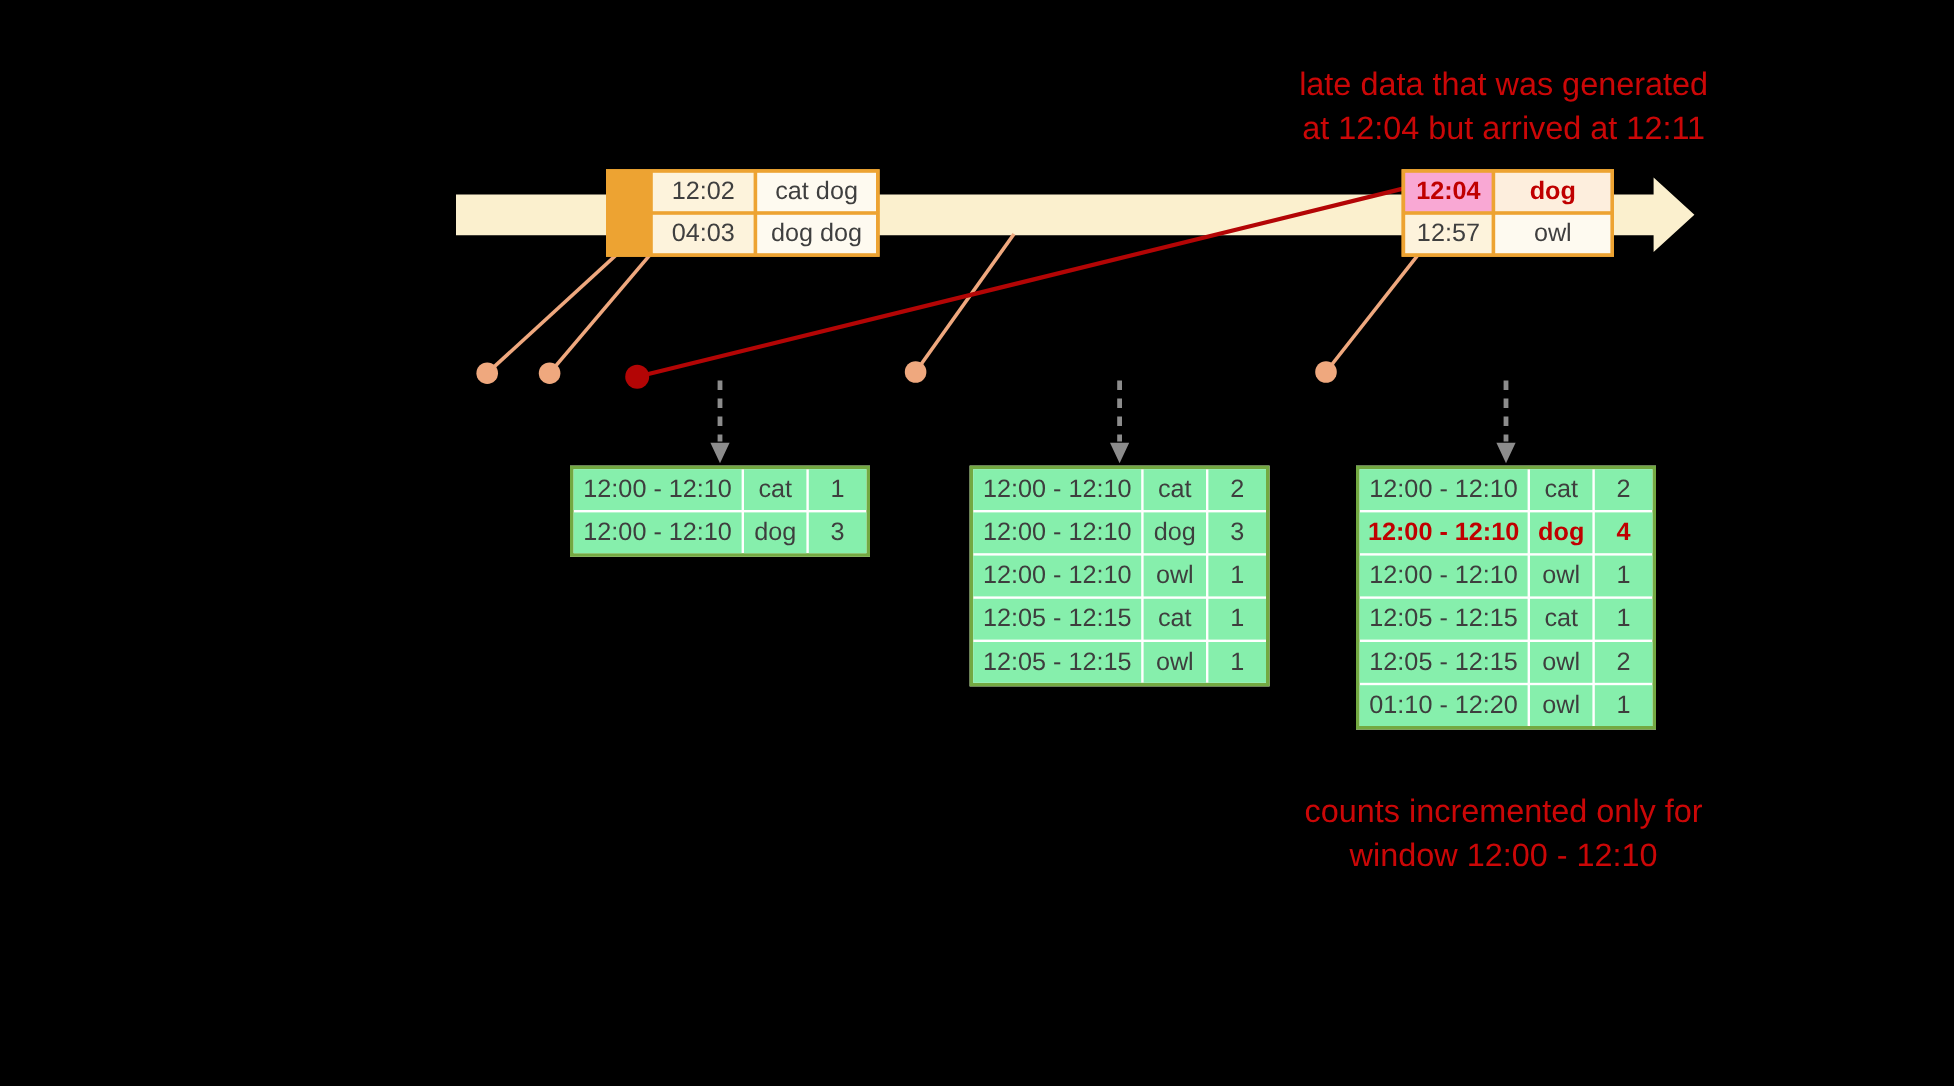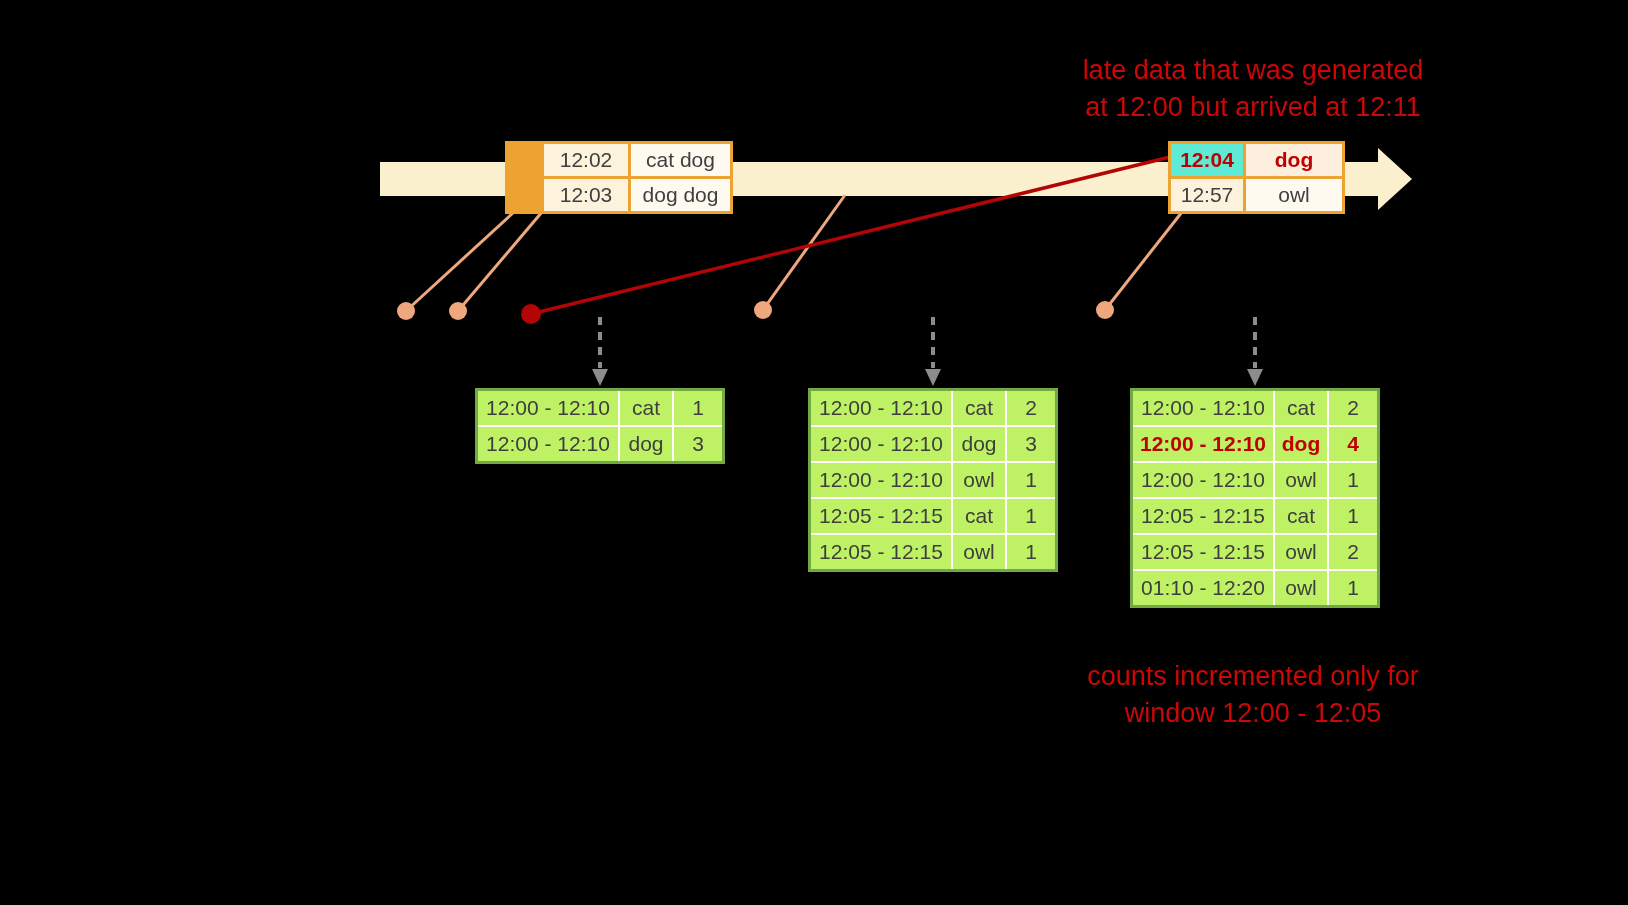--- a/index.html
+++ b/index.html
@@ -16,30 +16,30 @@
 
   .event-table {
     position: absolute; display: grid; gap: 3px;
     background: #eda332; border: 3px solid #eda332; grid-auto-rows: 32px;
   }
   .ecell {
     display: flex; align-items: center; justify-content: center;
     background: #fdf3dc; color: #3f3f3f; font-size: 21px;
   }
   .ecell.words { background: #fefaf0; }
-  .ecell.late { color: #c00000; font-weight: bold; background: #5eead4; }
+  .ecell.late { color: #c00000; font-weight: bold; background: #f9a8d4; }
   .ecell.late.words { background: #fdeedd; }
 
   .result-table {
     position: absolute; display: grid; grid-template-columns: 140px 52px 48px;
     gap: 2px; background: #ffffff; border: 3px solid #73a942; grid-auto-rows: 34px;
   }
   .rcell {
     display: flex; align-items: center; justify-content: center;
-    background: #bef264; color: #3e3e3e; font-size: 21px;
+    background: #86efac; color: #3e3e3e; font-size: 21px;
   }
   .rcell.hl { color: #c00000; font-weight: bold; }
 </style>
 </head>
 <body>
 
 <div style="position:absolute; inset:0;">
 
   <svg class="layer" width="1628" height="905" viewBox="0 0 1628 905">
 
@@ -61,27 +61,27 @@
     <line x1="600" y1="317" x2="600" y2="368" stroke="#8c8c8c" stroke-width="4" stroke-dasharray="8 7"></line>
     <polygon points="592,369 608,369 600,386" fill="#8c8c8c"></polygon>
     <line x1="933" y1="317" x2="933" y2="368" stroke="#8c8c8c" stroke-width="4" stroke-dasharray="8 7"></line>
     <polygon points="925,369 941,369 933,386" fill="#8c8c8c"></polygon>
     <line x1="1255" y1="317" x2="1255" y2="368" stroke="#8c8c8c" stroke-width="4" stroke-dasharray="8 7"></line>
     <polygon points="1247,369 1263,369 1255,386" fill="#8c8c8c"></polygon>
   </svg>
 
   <div class="note" style="left:1028px; top:52px; width:450px;">
     <div>late data that was generated</div>
-    <div>at 12:00 but arrived at 12:11</div>
+    <div>at 12:04 but arrived at 12:11</div>
   </div>
 
   <div class="event-table" style="left:505px; top:141px; grid-template-columns:84px 99px;padding-left:36px;">
     <div class="ecell">12:02</div>
     <div class="ecell words">cat dog</div>
-    <div class="ecell">12:03</div>
+    <div class="ecell">04:03</div>
     <div class="ecell words">dog dog</div>
   </div>
 
 
   <div class="event-table" style="left:1168px; top:141px; grid-template-columns:72px 96px;">
     <div class="ecell late">12:04</div>
     <div class="ecell late words">dog</div>
     <div class="ecell">12:57</div>
     <div class="ecell words">owl</div>
   </div>
@@ -129,16 +129,16 @@
     <div class="rcell">12:05 - 12:15</div>
     <div class="rcell">owl</div>
     <div class="rcell">2</div>
     <div class="rcell">01:10 - 12:20</div>
     <div class="rcell">owl</div>
     <div class="rcell">1</div>
   </div>
 
   <div class="note" style="left:1028px; top:630px; width:450px;margin-top:28px;">
     <div>counts incremented only for</div>
-    <div>window 12:00 - 12:05</div>
+    <div>window 12:00 - 12:10</div>
   </div>
 
 </div>
 
 </body></html>

